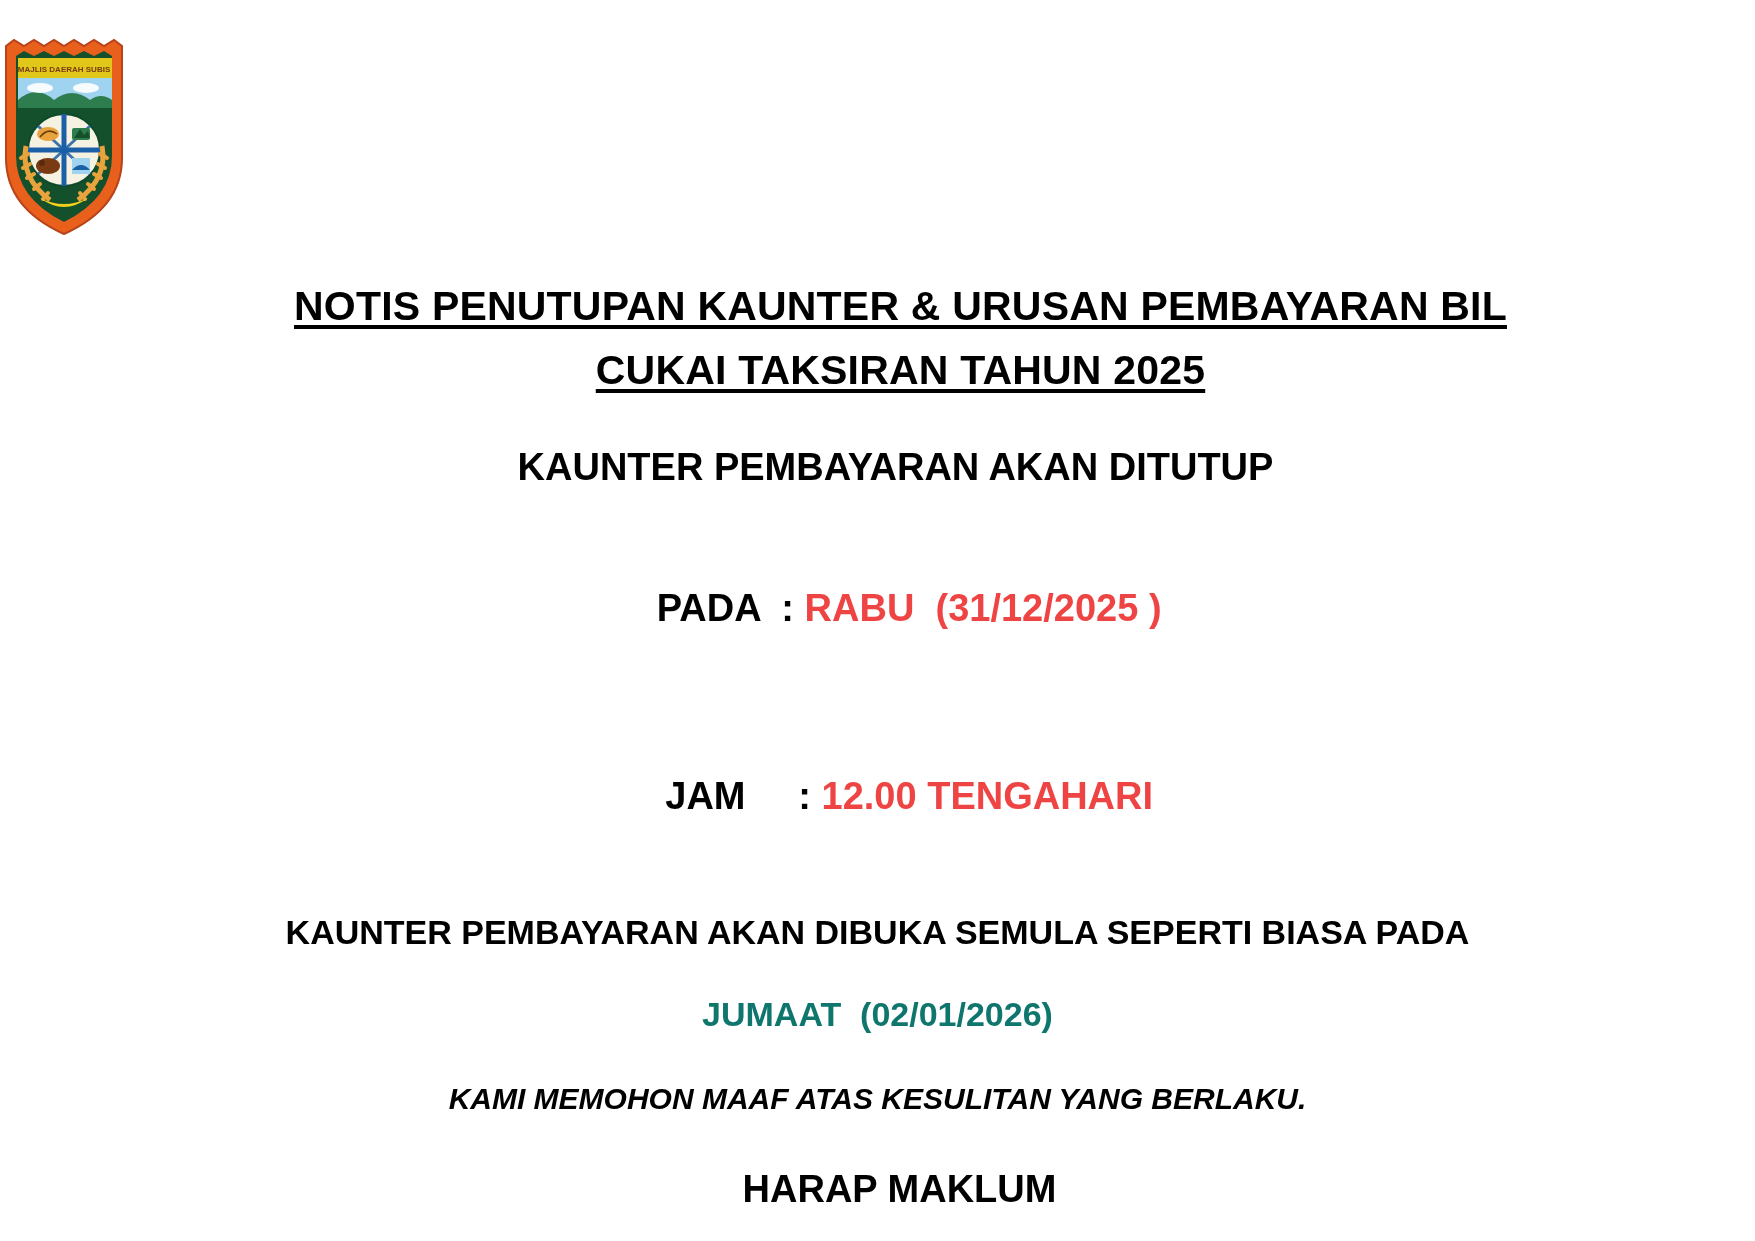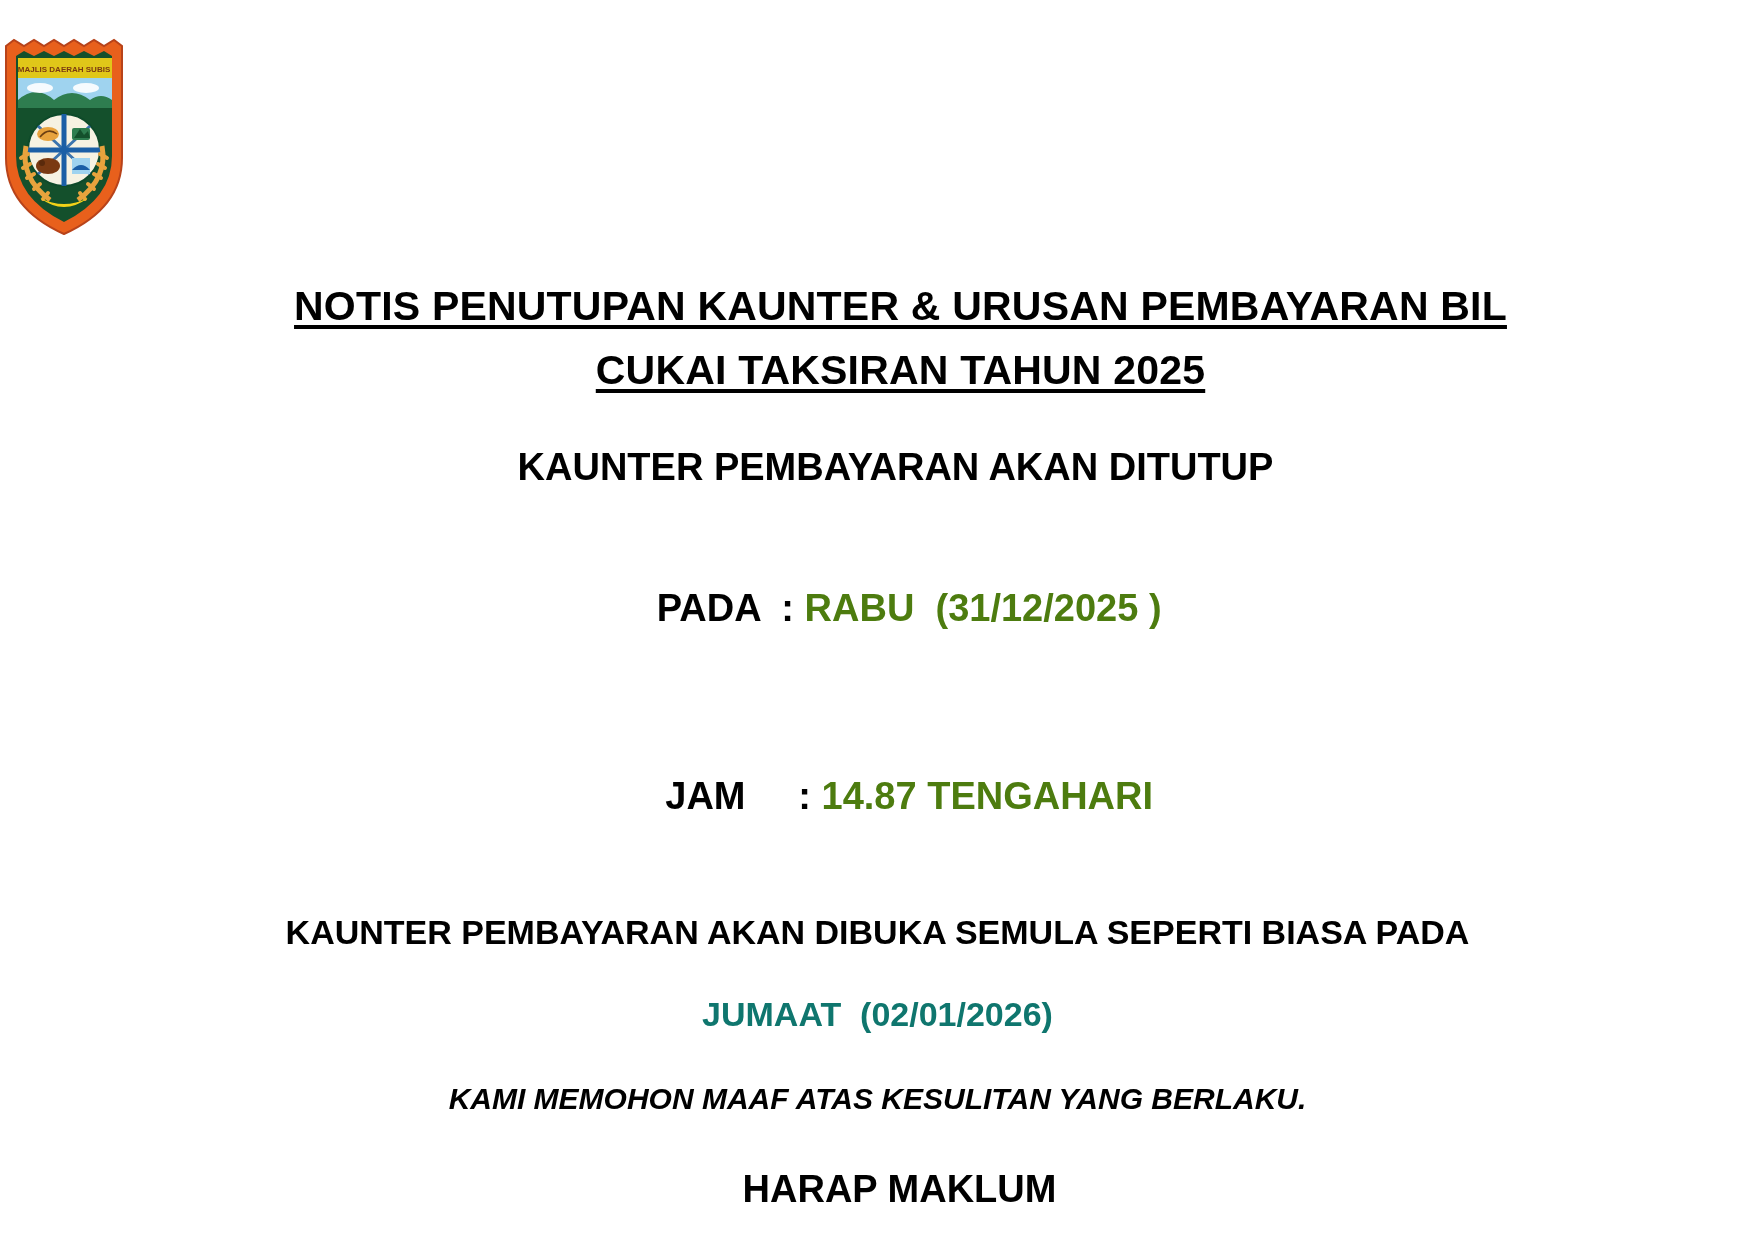--- a/index.html
+++ b/index.html
@@ -63,21 +63,21 @@
     margin-bottom: 44px;
     padding-left: 36px;
   }
 
   .kv {
     font-size: 38px;
     font-weight: bold;
     margin-bottom: 42px;
     white-space: pre;
   }
-  .kv .val-red { color: #4d7c0f; }
+  .kv .val-red { color: #ef4444; }
 
   .reopen {
     font-size: 34px;
     font-weight: bold;
     margin-bottom: 38px;
   }
   .reopen-date {
     font-size: 34px;
     font-weight: bold;
     color: #0f766e;
@@ -148,21 +148,21 @@
 
     <div class="line title title-2">CUKAI TAKSIRAN TAHUN 2025</div>
 
     <div class="line subtitle">KAUNTER PEMBAYARAN AKAN DITUTUP</div>
 
     <div class="line kv">
       <span>PADA  : </span><span class="val-red">RABU  (31/12/2025 )</span>
     </div>
 
     <div class="line kv">
-      <span>JAM     : </span><span class="val-red">14.87 TENGAHARI</span>
+      <span>JAM     : </span><span class="val-red">12.00 TENGAHARI</span>
     </div>
 
     <div class="line reopen">KAUNTER PEMBAYARAN AKAN DIBUKA SEMULA SEPERTI BIASA PADA</div>
 
     <div class="line reopen-date">JUMAAT  (02/01/2026)</div>
 
     <div class="line apology">KAMI MEMOHON MAAF ATAS KESULITAN YANG BERLAKU.</div>
 
     <div class="line closing">HARAP MAKLUM</div>
 

